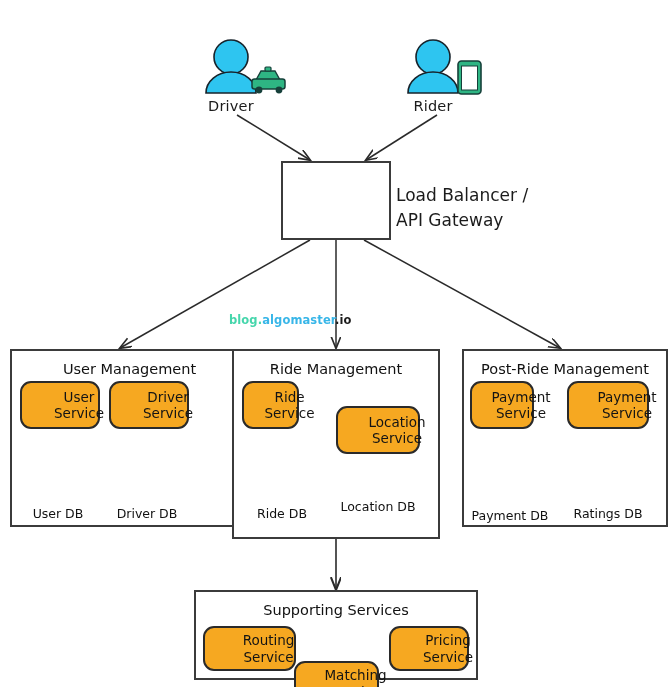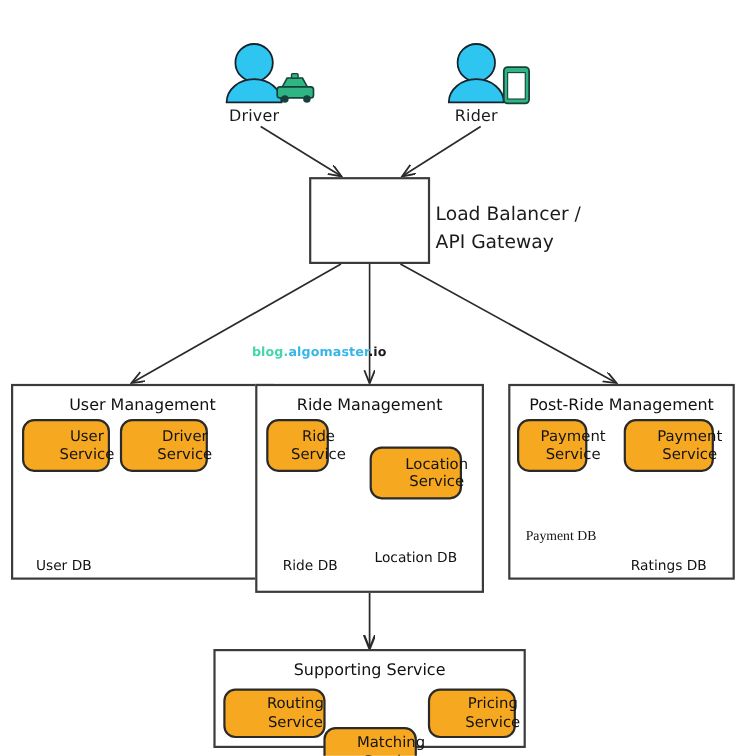--- a/index.html
+++ b/index.html
@@ -308,20 +308,21 @@
   </div>
   <div class="svc" style="left:20px; top:381px; width:80px; height:48px;">
     <span>User</span>
     <span>Service</span>
   </div>
   <div class="svc" style="left:109px; top:381px; width:80px; height:48px;">
     <span>Driver</span>
     <span>Service</span>
   </div>
   <div class="db-label" style="left:-7px; top:506px;">User DB</div>
+  <div class="db-label" style="left:82px; top:506px;">Driver DB</div>
 
   <div class="node panel" style="left:232px; top:349px; width:208px; height:190px;padding-left:12px;">
     <div class="panel-title">Ride Management</div>
   </div>
   <div class="svc" style="left:242px; top:381px; width:57px; height:48px;">
     <span>Ride</span>
     <span>Service</span>
   </div>
   <div class="svc" style="left:336px; top:381px; width:84px; height:48px;margin-top:25px;">
     <span>Location</span>
@@ -336,25 +337,25 @@
     <div class="panel-title">Post-Ride Management</div>
   </div>
   <div class="svc" style="left:470px; top:381px; width:64px; height:48px;">
     <span>Payment</span>
     <span>Service</span>
   </div>
   <div class="svc" style="left:567px; top:381px; width:82px; height:48px;">
     <span>Payment</span>
     <span>Service</span>
   </div>
-  <div class="db-label" style="left:445px; top:480px;font-family:Liberation Serif, serif;">Payment DB</div>
+  <div class="db-label" style="left:445px; top:508px;">Payment DB</div>
   <div class="db-label" style="left:543px; top:506px;">Ratings DB</div>
 
   <div class="node panel" style="left:194px; top:590px; width:284px; height:90px;">
-    <div class="panel-title">Supporting Service</div>
+    <div class="panel-title">Supporting Services</div>
   </div>
   <div class="svc" style="left:203px; top:626px; width:93px; height:45px;">
     <span>Routing</span>
     <span>Service</span>
   </div>
   <div class="svc" style="left:294px; top:626px; width:85px; height:45px;margin-top:35px;">
     <span>Matching</span>
     <span>Service</span>
   </div>
   <div class="svc" style="left:389px; top:626px; width:80px; height:45px;">

